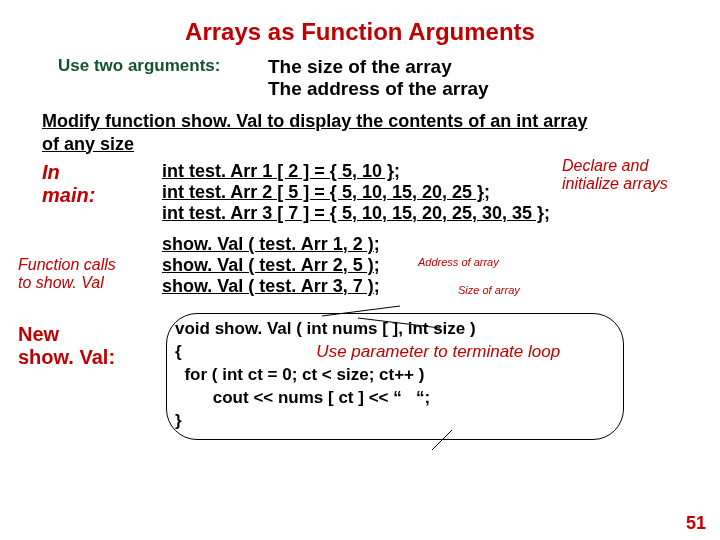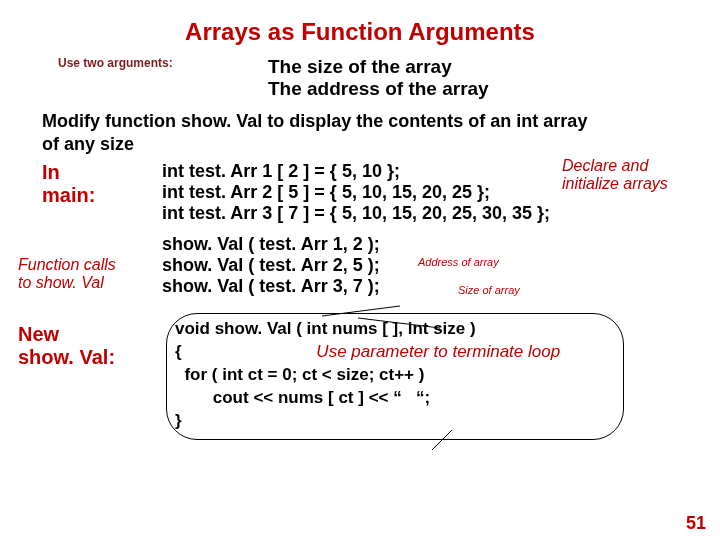--- a/index.html
+++ b/index.html
@@ -22,33 +22,34 @@
   }
   .title {
     color: #c00000;
     font-weight: bold;
     font-size: 24px;
     text-align: center;
     margin-bottom: 10px;
   }
   .row { display: flex; align-items: flex-start; }
   .lbl-blue {
-    color: #7f1d1d;
+    color: #14532d;
     font-weight: bold;
-    font-size: 12px;
+    font-size: 17px;
   }
   .txt-black {
     color: #000;
     font-weight: bold;
     font-size: 19px;
   }
   .txt-black-med {
     color: #000;
     font-weight: bold;
     font-size: 18px;
+    text-decoration: underline;
   }
   .side-label {
     color: #c00000;
     font-weight: bold;
     font-size: 20px;
   }
   .side-comment {
     color: #c00000;
     font-style: italic;
     font-size: 16px;
@@ -95,21 +96,21 @@
     <div class="lbl-blue" style="width:210px;">Use two arguments:</div>
     <div>
       <div class="txt-black">The size of the array</div>
       <div class="txt-black">The address of the array</div>
     </div>
   </div>
 
   <div class="txt-black-med" style="margin:10px 40px 6px 24px; max-width:560px; line-height:1.25;">Modify function show. Val to display the contents of an int array of any size</div>
 
   <div class="row" style="margin-left:24px; position:relative;">
-    <div style="width:120px;">
+    <div style="width:120px;font-style:italic;">
       <div class="side-label">In</div>
       <div class="side-label">main:</div>
     </div>
     <div style="flex:1;">
       <div class="txt-black-med">int test. Arr 1 [ 2 ] = { 5, 10 };</div>
       <div class="txt-black-med">int test. Arr 2 [ 5 ] = { 5, 10, 15, 20, 25 };</div>
       <div class="txt-black-med">int test. Arr 3 [ 7 ] = { 5, 10, 15, 20, 25, 30, 35 };</div>
     </div>
     <div style="position:absolute; left:520px; top:-4px; width:170px;">
       <div class="side-comment">Declare and</div>

